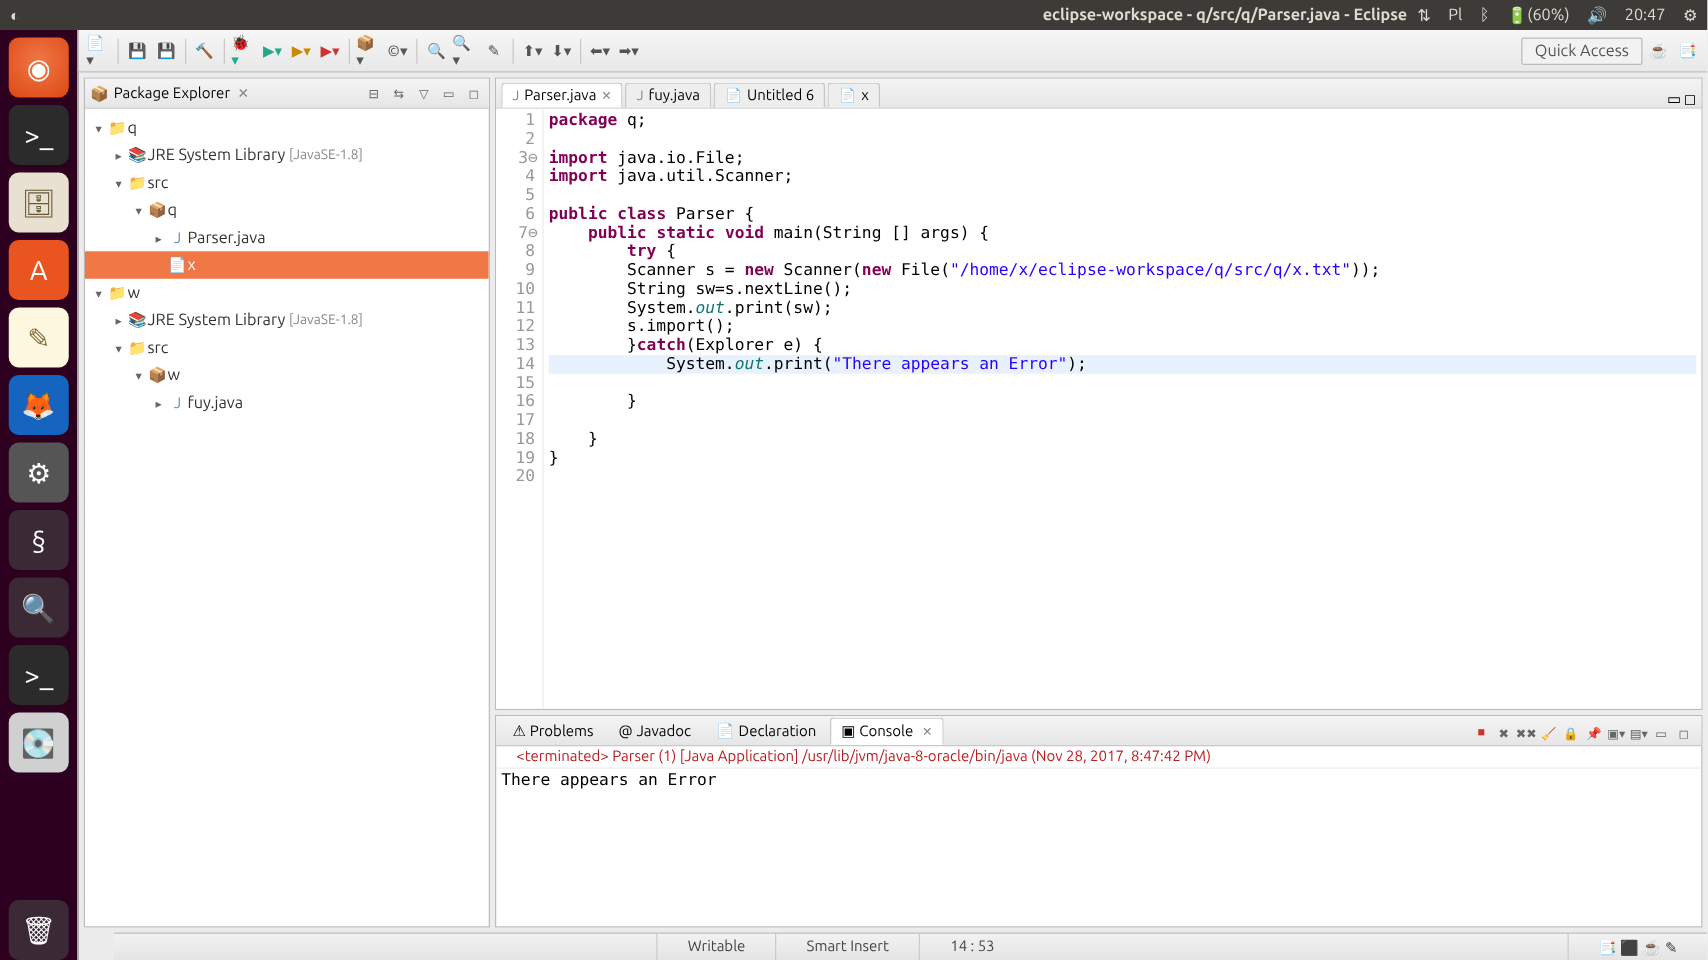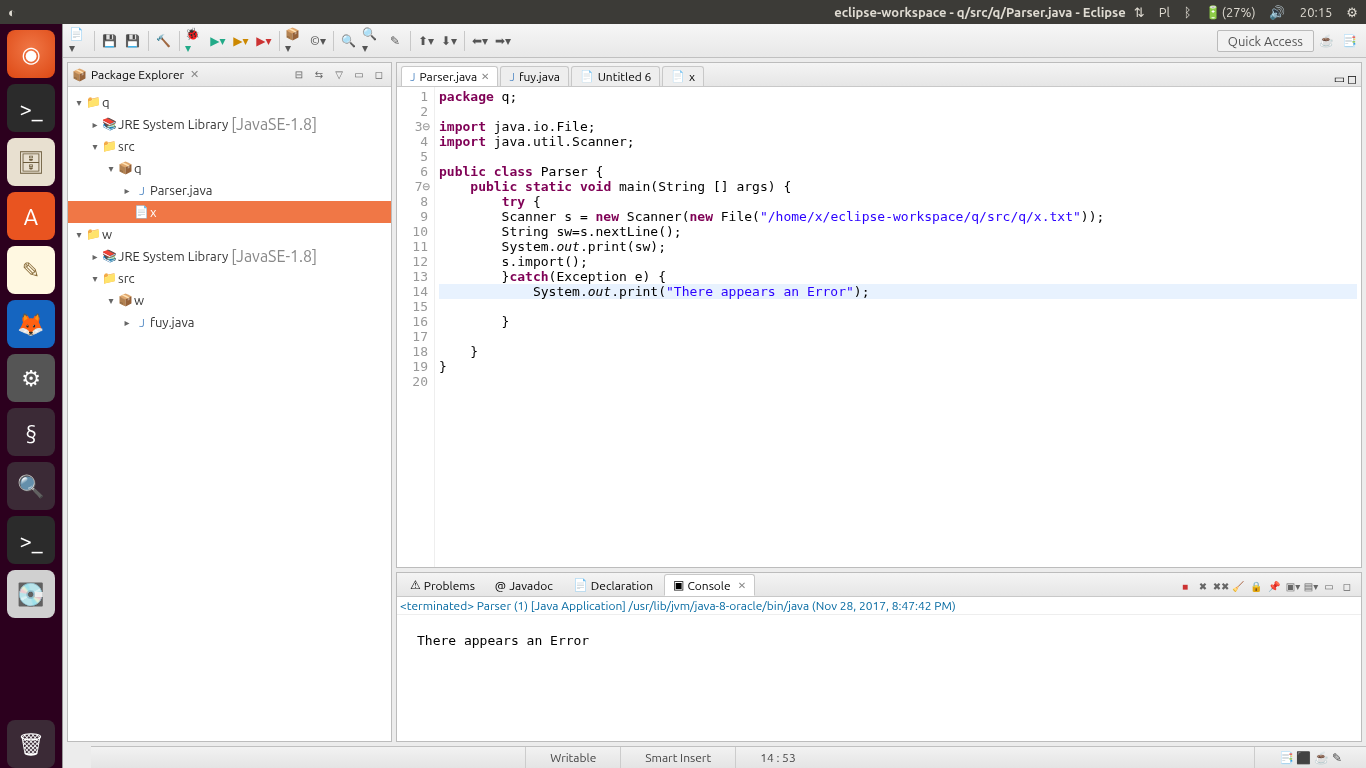--- a/index.html
+++ b/index.html
@@ -31,62 +31,62 @@
 .viewhdr { height: 24px; background: linear-gradient(#f4f4f4, #e6e6e6); border-bottom: 1px solid #c8c8c8; display: flex; align-items: center; padding: 0 4px; gap: 4px; font-size: 12px; }
 .viewhdr .vtitle { font-weight: normal; }
 .viewhdr .x { font-size: 11px; color: #888; margin-left: 2px; }
 .viewhdr .vsp { flex: 1; }
 .viewhdr .vbtn { width: 16px; height: 16px; display: inline-flex; align-items: center; justify-content: center; font-size: 10px; color: #666; }
 .tree { flex: 1; overflow: auto; padding: 4px 0; font-size: 13px; color: #333; }
 .tree .node { display: flex; align-items: center; height: 22px; padding-right: 4px; white-space: nowrap; }
 .tree .node .tw { width: 14px; text-align: center; color: #666; font-size: 10px; }
 .tree .node .ic { width: 16px; text-align: center; font-size: 12px; }
 .tree .node.selected { background: #f07746; color: #fff; }
-.tree .lib { color: #888; font-size: 16px; }
+.tree .lib { color: #888; font-size: 11px; }
 .rightcol { flex: 1; display: flex; flex-direction: column; min-width: 0; gap: 4px; }
 .editorpane { flex: 1; display: flex; flex-direction: column; background: #fff; border: 1px solid #bcbcbc; min-height: 0; }
 .edtabs { height: 24px; background: linear-gradient(#f4f4f4, #e6e6e6); border-bottom: 1px solid #c8c8c8; display: flex; align-items: flex-end; padding: 0 4px; gap: 2px; }
 .edtabs .tab { display: flex; align-items: center; gap: 4px; padding: 3px 8px; border: 1px solid #c8c8c8; border-bottom: none; background: #eee; font-size: 12px; border-radius: 3px 3px 0 0; }
 .edtabs .tab.active { background: #fff; }
 .edtabs .tab .jic { color: #5b8fc7; font-size: 11px; }
 .edtabs .tab .tx { color: #888; font-size: 10px; }
 .edtabs .vsp { flex: 1; }
 .editor { flex: 1; display: flex; font-family: "DejaVu Sans Mono", monospace; font-size: 13px; background: #fff; overflow: hidden; }
 .gutter { width: 38px; text-align: right; color: #999; padding: 2px 6px 2px 2px; background: #fff; border-right: 1px solid #eee; line-height: 15px; white-space: pre; user-select: none; }
 .code { flex: 1; padding: 2px 4px; line-height: 15px; white-space: pre; color: #000; }
 .code .kw { color: #7f0055; font-weight: bold; }
 .code .str { color: #2a00ff; }
-.code .fld { color: #000000; font-style: italic; text-align: center; }
+.code .fld { color: #0f766e; font-style: italic; text-align: center; }
 .code .hl { background: #e8f2fe; display: inline-block; width: 100%; }
 .bottompane { height: 170px; display: flex; flex-direction: column; background: #fff; border: 1px solid #bcbcbc; }
 .btabs { height: 24px; background: linear-gradient(#f4f4f4, #e6e6e6); border-bottom: 1px solid #c8c8c8; display: flex; align-items: flex-end; padding: 0 4px; gap: 2px; }
 .btabs .tab { display: flex; align-items: center; gap: 3px; padding: 3px 8px; border: 1px solid transparent; font-size: 12px; }
 .btabs .tab.active { background: #fff; border-color: #c8c8c8; border-bottom-color: #fff; border-radius: 3px 3px 0 0; }
 .btabs .vsp { flex: 1; }
 .btabs .cbtns { display: flex; gap: 2px; padding: 2px; }
 .btabs .cbtns span { width: 16px; height: 16px; display: inline-flex; align-items: center; justify-content: center; font-size: 10px; color: #666; }
-.consolehdr { padding: 2px 3px; color: #0369a1; font-size: 12px; border-bottom: 1px solid #eee; }
-.consolebody { flex: 1; padding: 2px 20px; font-family: "DejaVu Sans Mono", monospace; font-size: 13px; white-space: pre; margin-top: 16px; }
+.consolehdr { padding: 2px 16px; color: #b91c1c; font-size: 12px; border-bottom: 1px solid #eee; }
+.consolebody { flex: 1; padding: 2px 4px; font-family: "DejaVu Sans Mono", monospace; font-size: 13px; white-space: pre; }
 .statusbar { height: 22px; background: linear-gradient(#f2f2f2, #e4e4e4); border-top: 1px solid #c0c0c0; display: flex; align-items: center; font-size: 12px; color: #444; margin-left: 28px; }
 .statusbar .cell { padding: 0 24px; border-left: 1px solid #ccc; height: 100%; display: flex; align-items: center; }
 .statusbar .sp { flex: 1; }
 </style>
 </head>
 <body>
 
 <div class="menubar">
   <span class="ico">◐</span>
   <span class="title">eclipse-workspace - q/src/q/Parser.java - Eclipse</span>
   <div class="right">
     <span class="ico">⇅</span>
     <span class="ico">Pl</span>
     <span class="ico">ᛒ</span>
-    <span class="ico">🔋<span>(27%)</span></span>
+    <span class="ico">🔋<span>(60%)</span></span>
     <span class="ico">🔊</span>
-    <span class="ico">20:15</span>
+    <span class="ico">20:47</span>
     <span class="ico">⚙</span>
   </div>
 </div>
 
 <div class="main">
 
   <div class="launcher">
     <div class="litem ubuntu">◉</div>
     <div class="litem term">&gt;_</div>
     <div class="litem files">🗄</div>
@@ -250,21 +250,21 @@
 <span class="kw">import</span><span> java.io.File;</span>
 <span class="kw">import</span><span> java.util.Scanner;</span>
 
 <span class="kw">public</span> <span class="kw">class</span><span> Parser {</span>
     <span class="kw">public</span> <span class="kw">static</span> <span class="kw">void</span><span> main(String [] args) {</span>
         <span class="kw">try</span><span> {</span>
 <span>        Scanner s = </span><span class="kw">new</span><span> Scanner(</span><span class="kw">new</span><span> File(</span><span class="str">"/home/x/eclipse-workspace/q/src/q/x.txt"</span><span>));</span>
 <span>        String sw=s.nextLine();</span>
 <span>        System.</span><span class="fld">out</span><span>.print(sw);</span>
 <span>        s.import();</span>
-<span>        }</span><span class="kw">catch</span><span>(Exception e) {</span>
+<span>        }</span><span class="kw">catch</span><span>(Explorer e) {</span>
 <span class="hl"><span>            System.</span><span class="fld">out</span><span>.print(</span><span class="str">"There appears an Error"</span><span>);</span></span>
 
 <span>        }</span>
 
 <span>    }</span>
 <span>}</span>
 </div>
           </div>
         </div>
 

